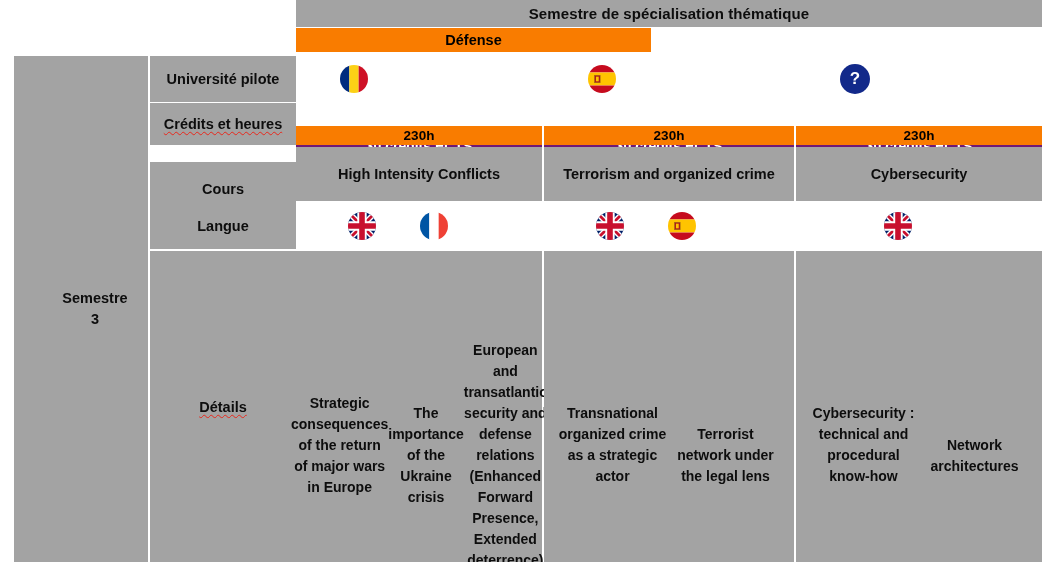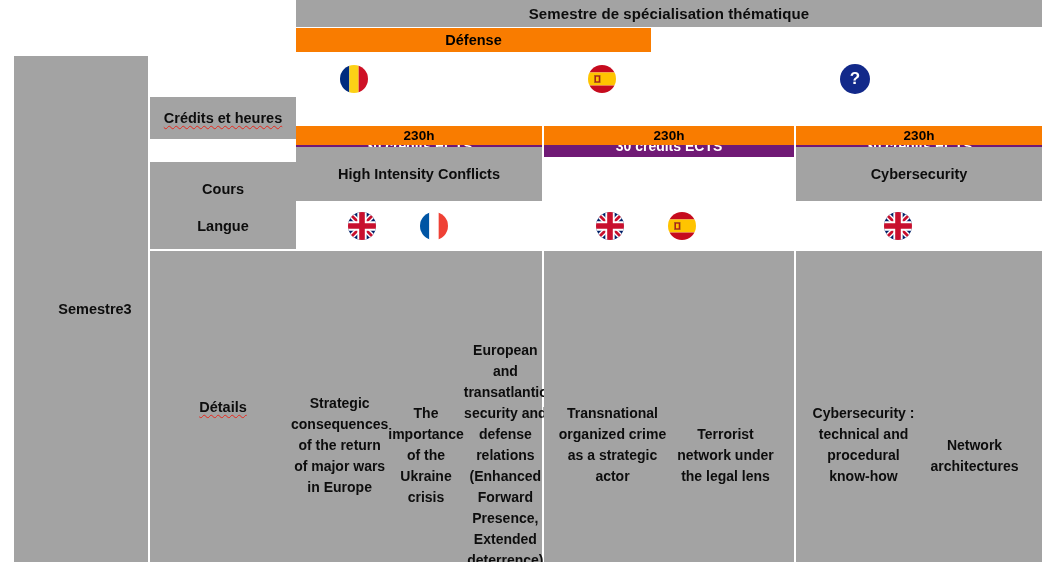--- a/index.html
+++ b/index.html
@@ -42,27 +42,28 @@
   }
   #hdr-securite {
     left: 653px; top: 28px; width: 389px; height: 24px;
     font-size: 14.5px;
   }
 
   
   #semestre {
     left: 14px; top: 56px; width: 134px; height: 506px;
     font-size: 14.5px; line-height: 21px;
+    flex-direction: column;
     padding-left: 28px;
   }
 
   
   .rowlabel { left: 150px; width: 146px; font-size: 14.5px; }
   #lbl-univ    { top: 56px;  height: 46px; }
-  #lbl-credits { top: 97px; height: 42px; text-align: right; }
+  #lbl-credits { top: 103px; height: 42px; text-align: right; }
   #lbl-cours   { top: 162px; height: 54px; }
   #lbl-langue  { top: 203px; height: 46px; }
   #lbl-details { top: 251px; height: 311px; }
 
   
   .c1 { left: 296px; width: 246px; }
   .c2 { left: 544px; width: 250px; }
   .c3 { left: 796px; width: 246px; }
 
   
@@ -123,20 +124,21 @@
   <div class="cell plain" id="hdr-top">Semestre de spécialisation thématique</div>
 
   <div class="cell orange" id="hdr-defense">Défense</div>
 
 
   <div class="cell plain" id="semestre">
     <span>Semestre</span>
     <span>3</span>
   </div>
 
+  <div class="cell plain rowlabel" id="lbl-univ">Université pilote</div>
 
   <div class="cell plain rowlabel" id="lbl-credits">
     <span class="sp-underline">Crédits et heures</span>
   </div>
 
   <div class="cell plain rowlabel" id="lbl-cours">Cours</div>
 
   <div class="cell plain rowlabel" id="lbl-langue">Langue</div>
 
   <div class="cell plain rowlabel" id="lbl-details">
@@ -181,20 +183,21 @@
 
   <div class="cell navy r-ects c1">30 crédits ECTS</div>
   <div class="cell navy r-ects c2">30 crédits ECTS</div>
   <div class="cell navy r-ects c3">30 crédits ECTS</div>
 
   <div class="cell orange r-hrs c1">230h</div>
   <div class="cell orange r-hrs c2">230h</div>
   <div class="cell orange r-hrs c3">230h</div>
 
   <div class="cell plain r-cours c1">High Intensity Conflicts</div>
+  <div class="cell plain r-cours c2">Terrorism and organized crime</div>
   <div class="cell plain r-cours c3">Cybersecurity</div>
 
   <div class="cell r-langue c1">
     <div class="flagrow">
       <span class="flag">
         <svg viewBox="0 0 30 30">
             <g>
           <rect width="30" height="30" fill="#012169"></rect>
           <path d="M0,0 L30,30 M30,0 L0,30" stroke="#ffffff" stroke-width="6"></path>
           <path d="M0,0 L30,30 M30,0 L0,30" stroke="#c8102e" stroke-width="3"></path>

